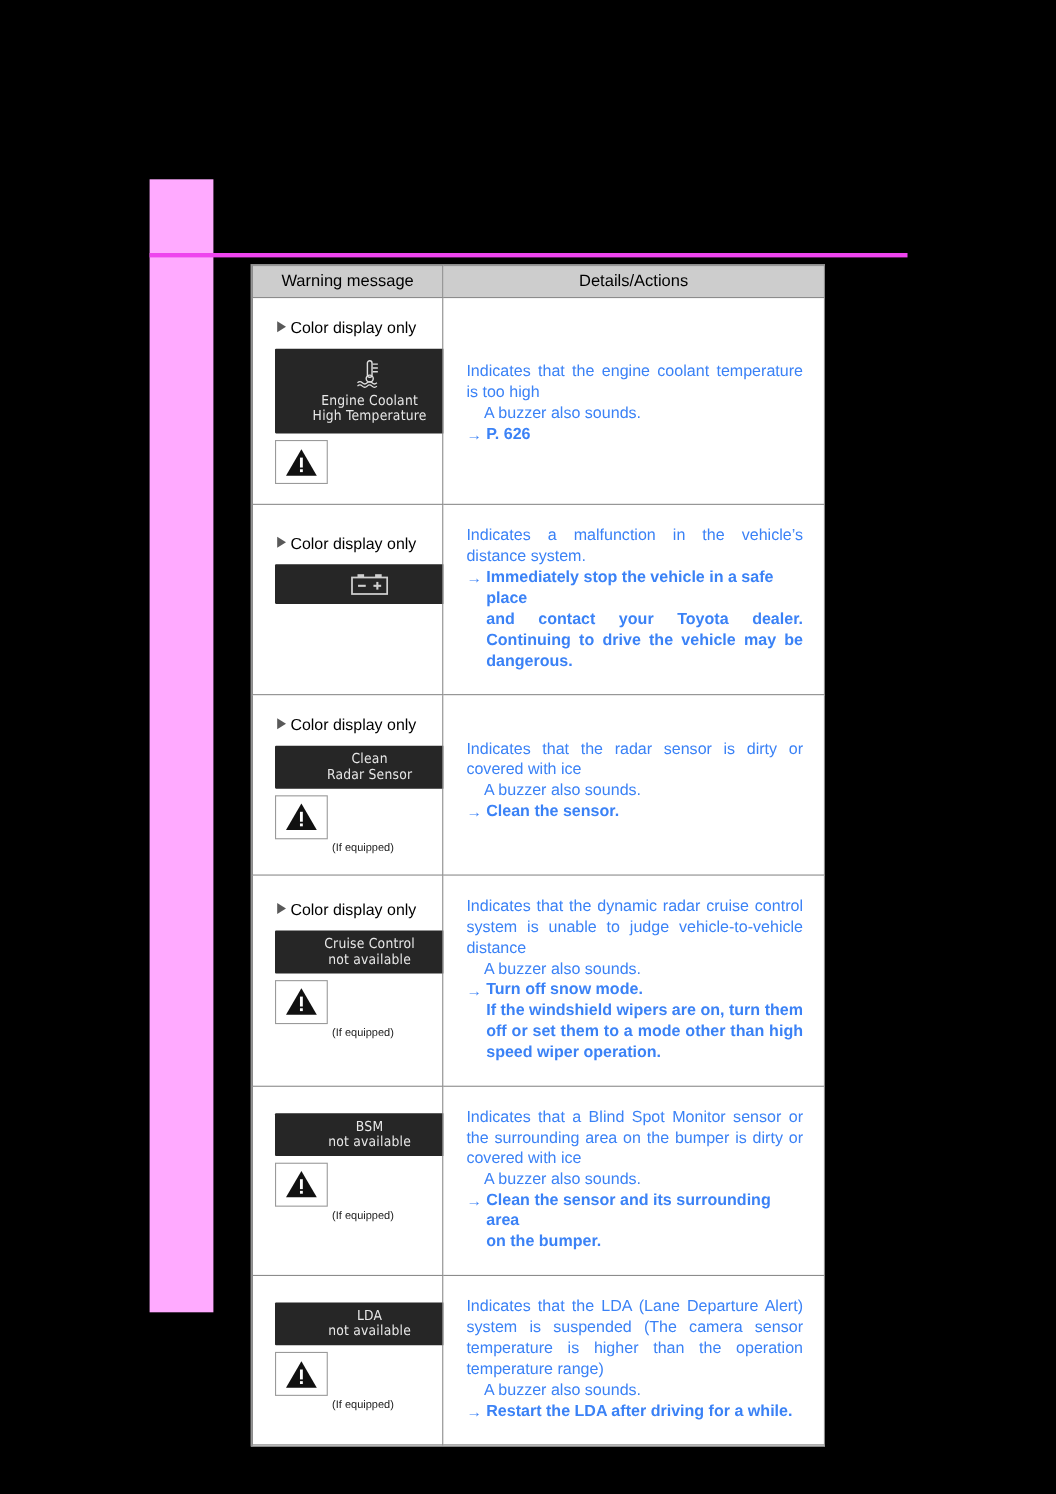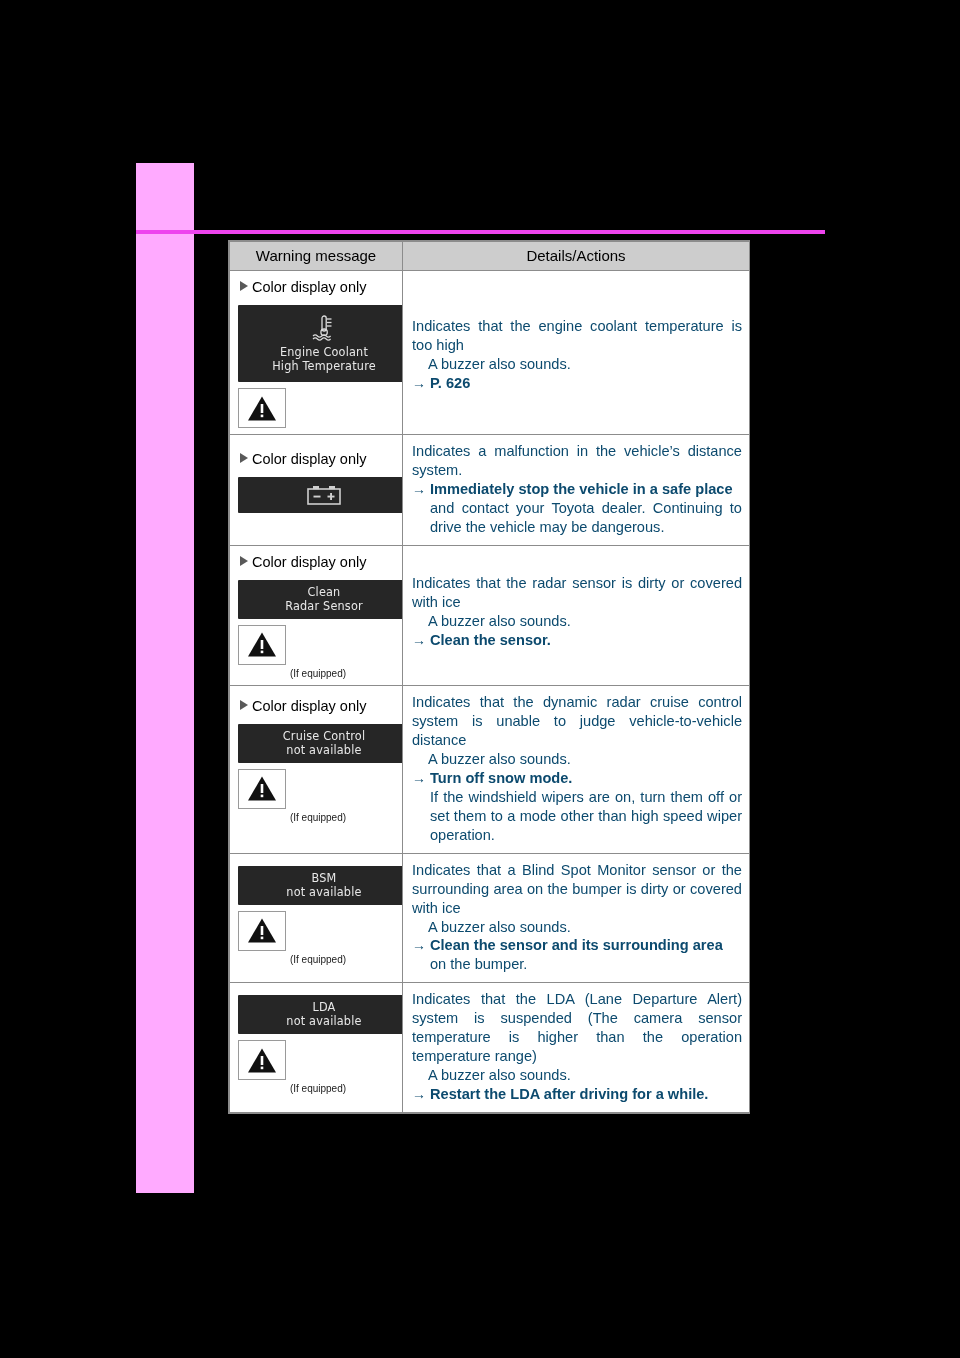--- a/index.html
+++ b/index.html
@@ -53,21 +53,21 @@
     border: 1px solid #8c8c8c;
     font-weight: normal;
     font-size: 15px;
     color: #000;
     padding: 5px 0 6px 0;
     text-align: center;
   }
   .warn-table td {
     border: 1px solid #8c8c8c;
     vertical-align: top;
-    padding: 0;
+    padding: 12px;
     background: #ffffff;
   }
 
   
   .leftcell { padding: 8px 8px 6px 8px; }
   .cdo {
     font-size: 14.5px;
     color: #000;
     margin: 0 0 10px 2px;
     white-space: nowrap;
@@ -118,31 +118,31 @@
     text-align: center;
     width: 160px;
     margin-top: 3px;
   }
 
   
   .rightcell {
     padding: 7px 7px 8px 9px;
     font-size: 14.6px;
     line-height: 1.30;
-    color: #0c4a6e;
+    color: #3b82f6;
   }
   .just { text-align: justify; text-justify: inter-word; }
   .buzz { margin-left: 16px; }
   .arrowline { position: relative; padding-left: 18px; }
   .arrowline .ar {
     position: absolute; left: 0; top: 0;
     font-size: 14px;
   }
   .bold { font-weight: bold; }
-  .cont { padding-left: 18px; font-weight: normal; }
+  .cont { padding-left: 18px; font-weight: bold; }
 
   
   .wm {
     position: absolute;
     left: 683px; top: 1315px;
     font-size: 21px;
     color: #8a8a8a;
     letter-spacing: .3px;
     font-family: "DejaVu Sans", sans-serif;
   }

